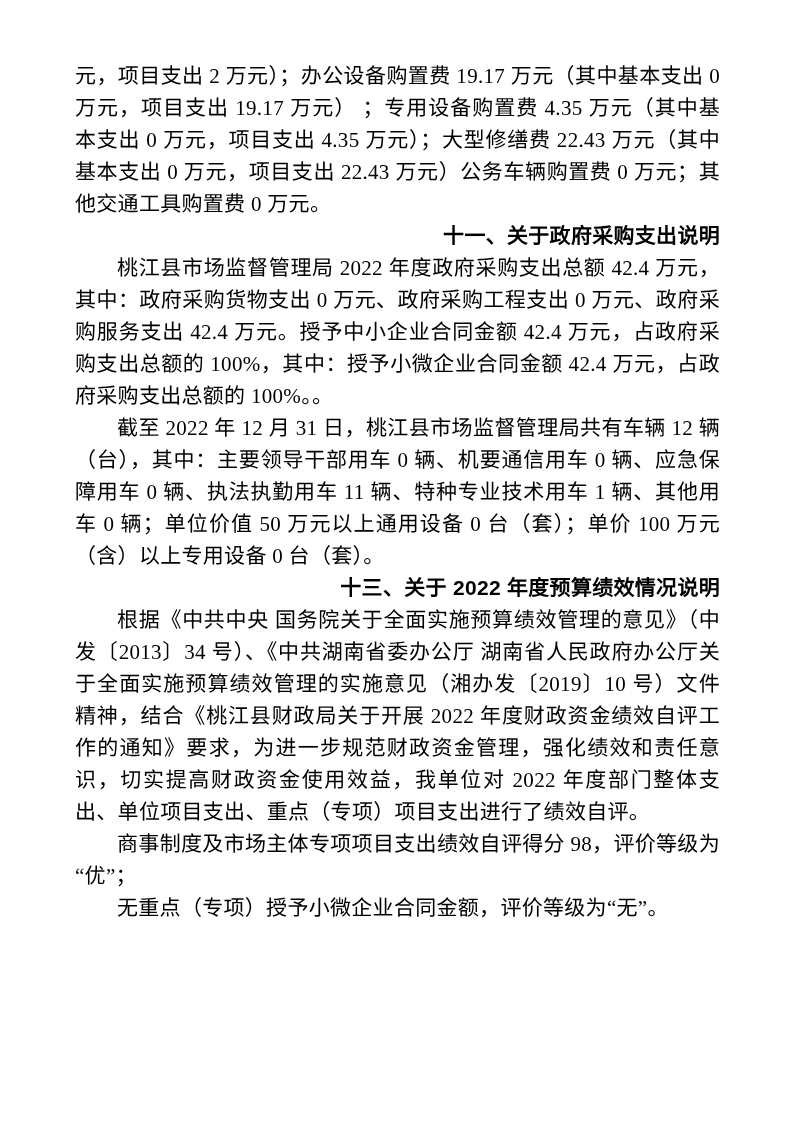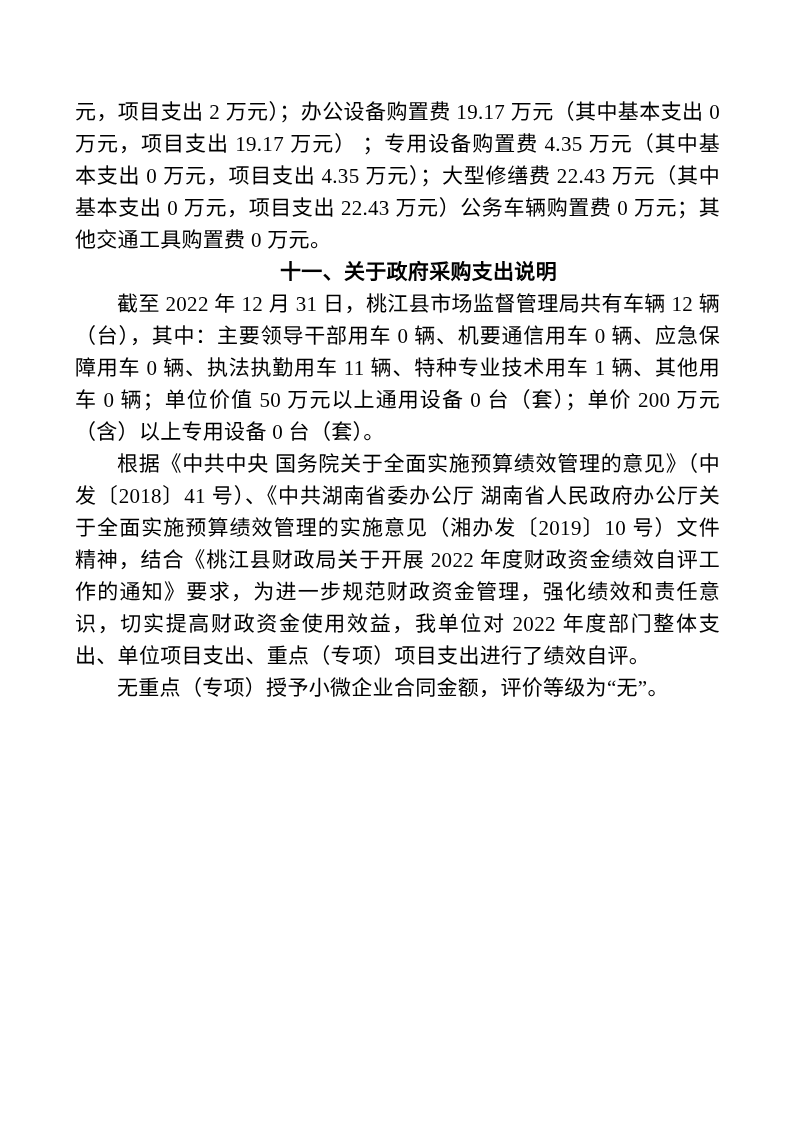--- a/index.html
+++ b/index.html
@@ -6,21 +6,21 @@
     margin: 0;
     padding: 0;
     background: #ffffff;
   }
   .page {
     position: relative;
     width: 794px;
     height: 1122px;
     background: #ffffff;
     box-sizing: border-box;
-    padding: 96px 74px 0 75px;
+    padding: 60px 74px 0 75px;
     overflow: hidden;
   }
   .content {
     width: 645px;
     color: #000000;
     font-family: "Liberation Serif", "DejaVu Serif", serif;
     font-size: 21px;
     line-height: 32px;
     text-align: justify;
     text-justify: inter-ideograph;
@@ -33,38 +33,41 @@
   .para.no-indent {
     text-indent: 0;
   }
   .sec-heading {
     margin: 0;
     text-indent: 2em;
     font-family: "Liberation Sans", "DejaVu Sans", sans-serif;
     font-weight: bold;
     font-size: 21px;
     line-height: 32px;
-    text-align: center;
+    text-align: right;
   }
 </style>
 </head>
 <body>
 
 <div class="page">
   <div class="content">
 
     <p class="para no-indent">元，项目支出 2 万元）；办公设备购置费 19.17 万元（其中基本支出 0 万元，项目支出 19.17 万元） ；专用设备购置费 4.35 万元（其中基本支出 0 万元，项目支出 4.35 万元）；大型修缮费 22.43 万元（其中基本支出 0 万元，项目支出 22.43 万元）公务车辆购置费 0 万元；其他交通工具购置费 0 万元。</p>
 
     <h2 class="sec-heading">十一、关于政府采购支出说明</h2>
 
+    <p class="para">桃江县市场监督管理局 2022 年度政府采购支出总额 42.4 万元，其中：政府采购货物支出 0 万元、政府采购工程支出 0 万元、政府采购服务支出 42.4 万元。授予中小企业合同金额 42.4 万元，占政府采购支出总额的 100%，其中：授予小微企业合同金额 42.4 万元，占政府采购支出总额的 100%。。</p>
 
 
-    <p class="para">截至 2022 年 12 月 31 日，桃江县市场监督管理局共有车辆 12 辆（台），其中：主要领导干部用车 0 辆、机要通信用车 0 辆、应急保障用车 0 辆、执法执勤用车 11 辆、特种专业技术用车 1 辆、其他用车 0 辆；单位价值 50 万元以上通用设备 0 台（套）；单价 200 万元（含）以上专用设备 0 台（套）。</p>
+    <p class="para">截至 2022 年 12 月 31 日，桃江县市场监督管理局共有车辆 12 辆（台），其中：主要领导干部用车 0 辆、机要通信用车 0 辆、应急保障用车 0 辆、执法执勤用车 11 辆、特种专业技术用车 1 辆、其他用车 0 辆；单位价值 50 万元以上通用设备 0 台（套）；单价 100 万元（含）以上专用设备 0 台（套）。</p>
+
+    <h2 class="sec-heading">十三、关于 2022 年度预算绩效情况说明</h2>
+
+    <p class="para">根据《中共中央 国务院关于全面实施预算绩效管理的意见》（中发〔2013〕34 号）、《中共湖南省委办公厅 湖南省人民政府办公厅关于全面实施预算绩效管理的实施意见（湘办发〔2019〕10 号）文件精神，结合《桃江县财政局关于开展 2022 年度财政资金绩效自评工作的通知》要求，为进一步规范财政资金管理，强化绩效和责任意识，切实提高财政资金使用效益，我单位对 2022 年度部门整体支出、单位项目支出、重点（专项）项目支出进行了绩效自评。</p>
 
 
-    <p class="para">根据《中共中央 国务院关于全面实施预算绩效管理的意见》（中发〔2018〕41 号）、《中共湖南省委办公厅 湖南省人民政府办公厅关于全面实施预算绩效管理的实施意见（湘办发〔2019〕10 号）文件精神，结合《桃江县财政局关于开展 2022 年度财政资金绩效自评工作的通知》要求，为进一步规范财政资金管理，强化绩效和责任意识，切实提高财政资金使用效益，我单位对 2022 年度部门整体支出、单位项目支出、重点（专项）项目支出进行了绩效自评。</p>
-
-
+    <p class="para">商事制度及市场主体专项项目支出绩效自评得分 98，评价等级为“优”；</p>
 
     <p class="para">无重点（专项）授予小微企业合同金额，评价等级为“无”。</p>
 
   </div>
 </div>
 
 </body></html>

